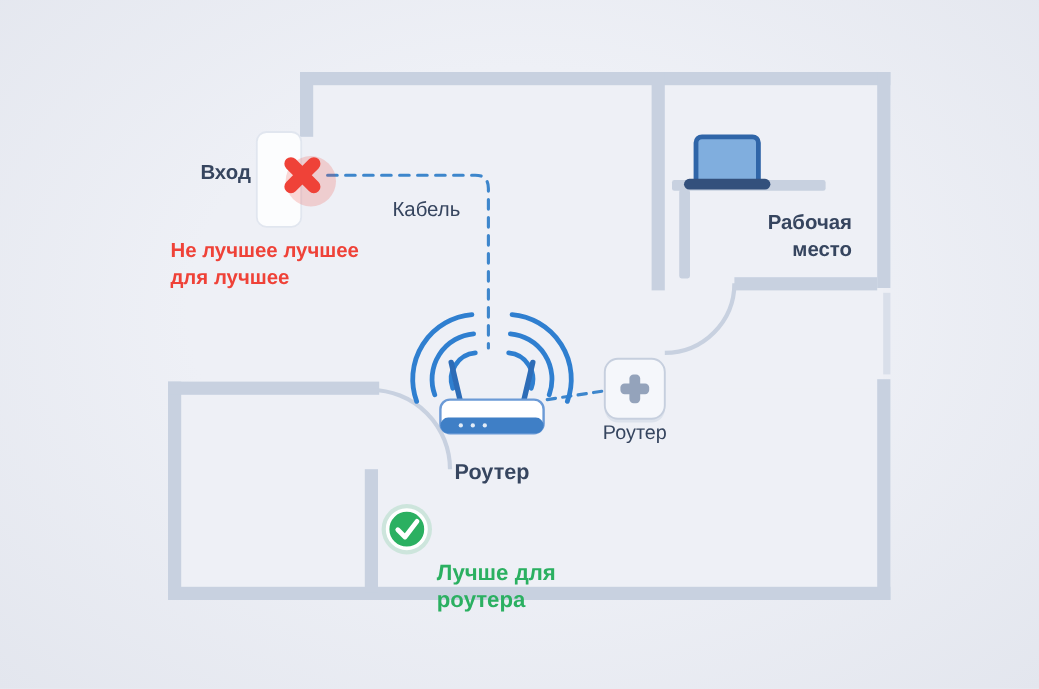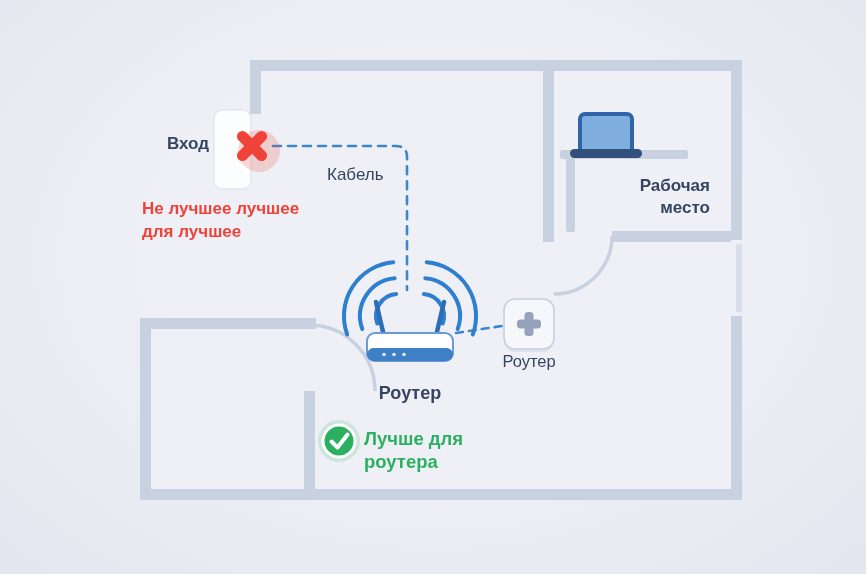--- a/index.html
+++ b/index.html
@@ -5,21 +5,21 @@
   html,body{margin:0;padding:0;background:#e9ebf2;}
   .stage{
     position:relative;width:866px;height:574px;overflow:hidden;
     background:radial-gradient(ellipse at 50% 45%, #eef0f6 45%, #e3e6ee 100%);
     font-family:"Liberation Sans","DejaVu Sans",sans-serif;
   }
   .stage svg{position:absolute;left:0;top:0;}
   .label{position:absolute;white-space:nowrap;}
   .c-dark{color:#36455f;}
   .c-red{color:#ef4238;}
-  .c-green{color:#2bb061;}
+  .c-green{color:#2bb061;margin-top:38px;}
   .entrance-label{left:167px;top:134px;font-size:17px;font-weight:600;}
   .cable-label{left:327px;top:165px;font-size:17px;font-weight:500;text-align:center;}
   .warning-text{left:142px;top:197px;font-size:17px;font-weight:700;line-height:23px;}
   .router-label{left:360px;top:383px;width:100px;text-align:center;font-size:18px;font-weight:700;}
   .outlet-label{left:493px;top:352px;width:72px;text-align:center;font-size:16.5px;font-weight:500;}
   .work-area-label{left:606px;top:175px;width:104px;text-align:right;font-size:17px;font-weight:600;line-height:22px;}
   .success-text{left:364px;top:427px;font-size:18.5px;font-weight:700;line-height:23px;}
 </style>
 </head>
 <body>

